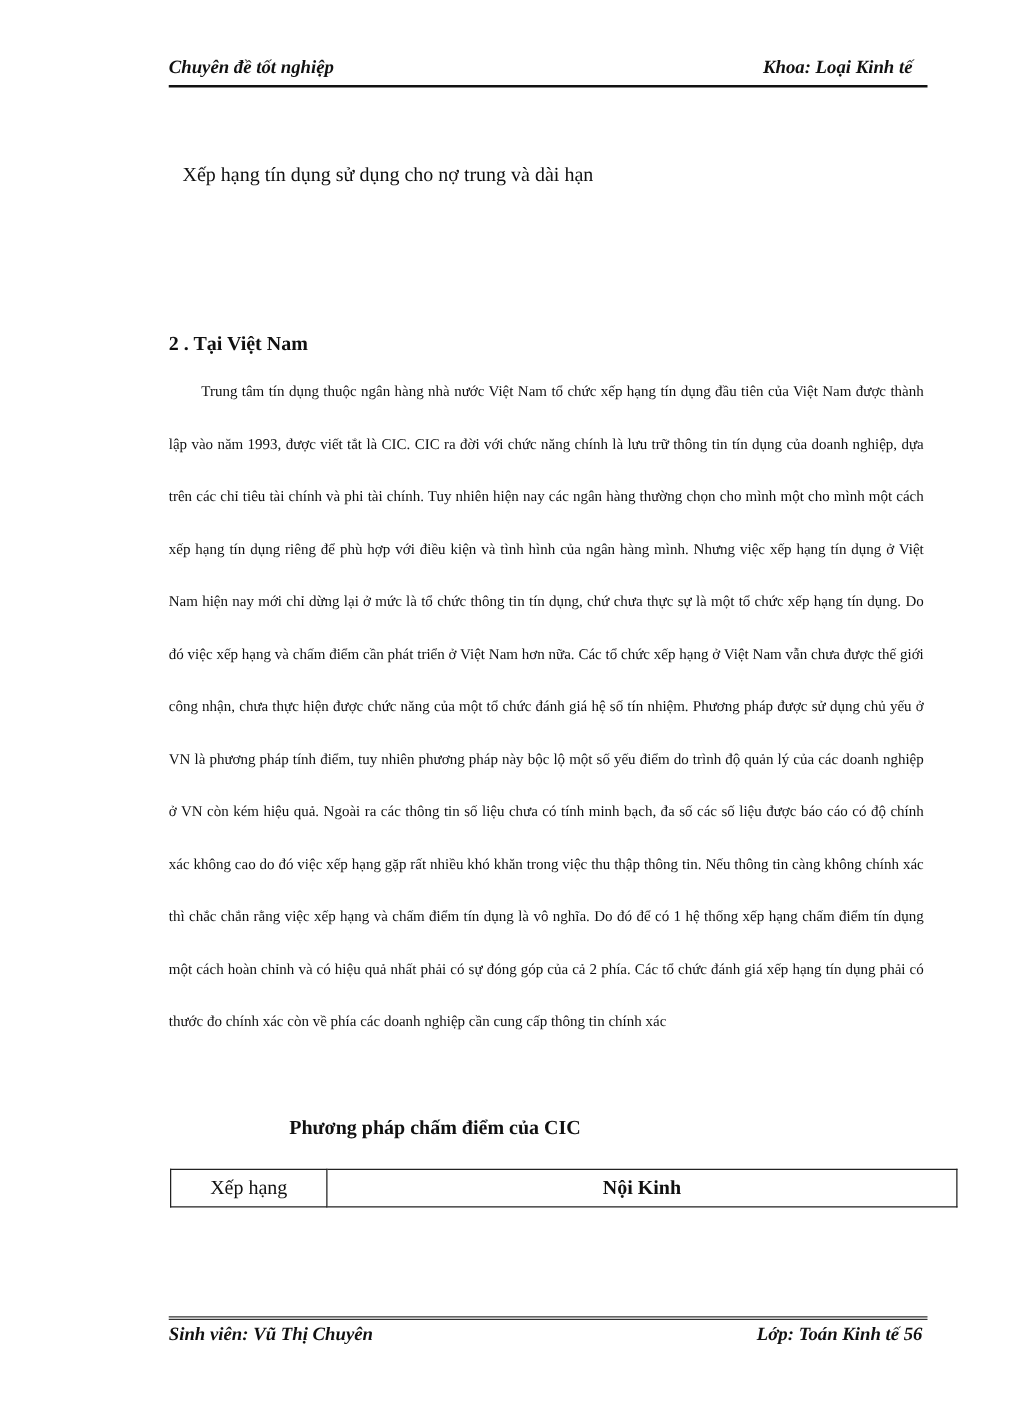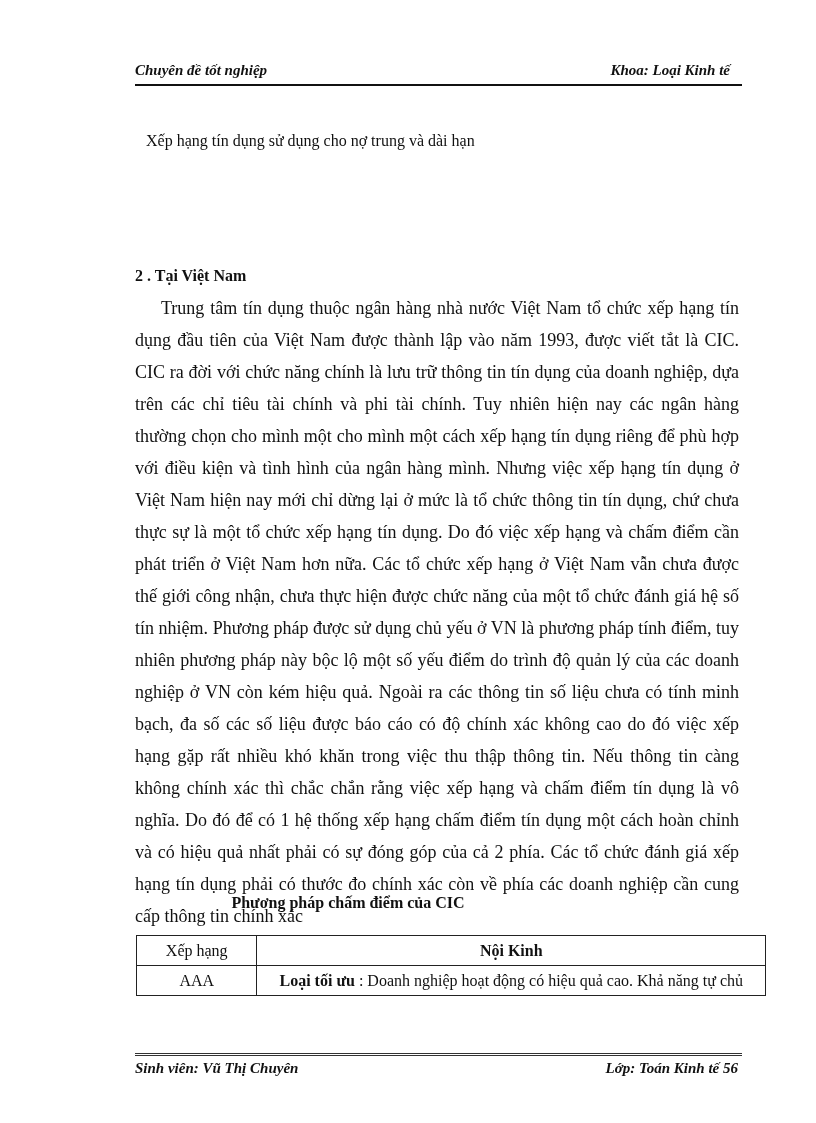--- a/index.html
+++ b/index.html
@@ -1,29 +1,29 @@
 <!DOCTYPE html>
 <html><head>
 <meta charset="utf-8">
 <style>
   html, body { margin: 0; padding: 0; background: #ffffff; }
   body { width: 816px; height: 1123px; position: relative; overflow: hidden;
          font-family: "Liberation Serif", "DejaVu Serif", serif; color: #111; }
   .header { position: absolute; left: 135px; top: 44px; width: 607px; height: 24px;
-            border-bottom: 2px solid #111; margin-top: 16px; }
+            border-bottom: 2px solid #111; }
   .header span, .footer span { font-style: italic; font-weight: bold; font-size: 15px; position: absolute; top: 2px; }
   .header .left { left: 0; } .header .right { right: 12px; }
   .footer { position: absolute; left: 135px; top: 1053px; width: 607px; height: 24px;
             border-top: 3px double #333; }
   .footer span { top: 4px; }
   .footer .left { left: 0; } .footer .right { right: 4px; }
   .subtitle { position: absolute; left: 146px; top: 132px; font-size: 16px; font-weight: normal; }
   .section-title { position: absolute; left: 135px; top: 267px; font-size: 16px; font-weight: bold; }
-  .body-text { position: absolute; left: 135px; top: 292px; width: 604px; font-size: 18px;
-               line-height: 32px; text-align: justify; text-indent: 26px; margin: 0; }
+  .body-text { position: absolute; left: 135px; top: 292px; width: 604px; font-size: 12px;
+               line-height: 42px; text-align: justify; text-indent: 26px; margin: 0; }
   .table-title { position: absolute; left: 0; width: 696px; top: 894px; text-align: center;
                  font-size: 16px; font-weight: bold; }
   table { position: absolute; left: 136px; top: 935px; width: 630px; border-collapse: collapse; font-size: 16px; }
   td, th { border: 1px solid #222; padding: 2px 22px; height: 25px; }
   th { font-weight: bold; text-align: center; }
   th.c1 { font-weight: normal; width: 80px; }
   td.c1 { text-align: center; }
   td.c2 { white-space: nowrap; }
   b { font-weight: bold; }
 </style>
@@ -42,23 +42,19 @@
 <p class="body-text">Trung tâm tín dụng thuộc ngân hàng nhà nước Việt Nam  tổ chức xếp hạng tín dụng đầu tiên của Việt Nam được thành lập vào năm 1993, được viết tắt là CIC. CIC ra đời với chức năng chính là lưu trữ thông tin tín dụng của doanh nghiệp, dựa trên các chỉ tiêu tài chính và phi tài chính. Tuy nhiên hiện nay các ngân hàng thường chọn cho mình một cho mình một cách xếp hạng tín dụng riêng để phù hợp với điều kiện và tình hình của ngân hàng mình. Nhưng việc xếp hạng tín dụng ở Việt Nam hiện nay mới chỉ dừng lại ở mức là tổ chức thông tin tín dụng, chứ chưa thực sự là một tổ chức xếp hạng tín dụng. Do đó việc xếp hạng và chấm điểm cần phát triển ở Việt Nam hơn nữa. Các tổ chức xếp hạng ở Việt Nam vẫn chưa được thế giới công nhận, chưa thực hiện được chức năng của một tổ chức đánh giá hệ số tín nhiệm. Phương pháp được sử dụng chủ yếu ở VN là phương pháp tính điểm, tuy nhiên phương pháp này bộc lộ một số yếu điểm do trình độ quản lý của các doanh nghiệp ở VN còn kém hiệu quả. Ngoài ra các thông tin số liệu chưa có tính minh bạch, đa số các số liệu được báo cáo có độ chính xác không cao do đó việc xếp hạng gặp rất nhiều khó khăn trong việc thu thập thông tin. Nếu thông tin càng không chính xác thì chắc chắn rằng việc xếp hạng và chấm điểm tín dụng là vô nghĩa. Do đó để có 1 hệ thống xếp hạng chấm điểm tín dụng một cách hoàn chỉnh và có hiệu quả nhất phải có sự đóng góp của cả 2 phía. Các tổ chức đánh giá xếp hạng tín dụng phải có thước đo chính xác còn về phía các doanh nghiệp cần cung cấp thông tin chính xác</p>
 
 <div class="table-title">Phương pháp  chấm điểm của CIC</div>
 
 <table>
   <tbody>
       <tr>
     <th class="c1">Xếp hạng</th>
     <th>Nội Kinh</th>
   </tr>
-  <tr>
-    <td class="c1">AAA</td>
-    <td class="c2"><b>Loại tối ưu</b><span> : Doanh nghiệp  hoạt động có hiệu quả cao. Khả năng tự chủ</span></td>
-  </tr>
 </tbody>
   </table>
 
 <div class="footer">
   <span class="left">Sinh viên: Vũ Thị Chuyên</span>
   <span class="right">Lớp: Toán Kinh tế 56</span>
 </div>
 
 </body></html>

